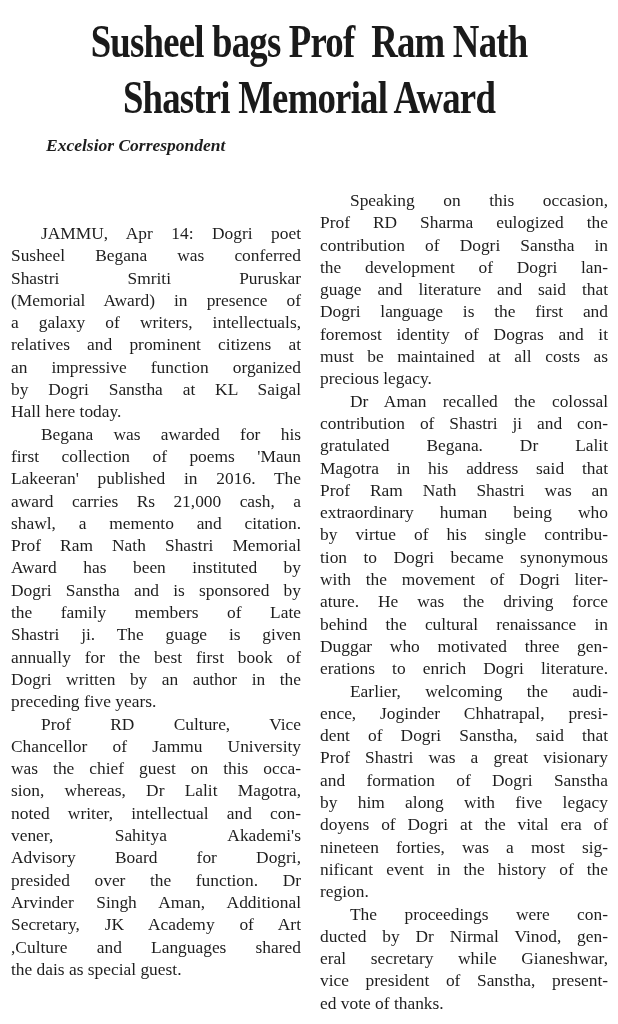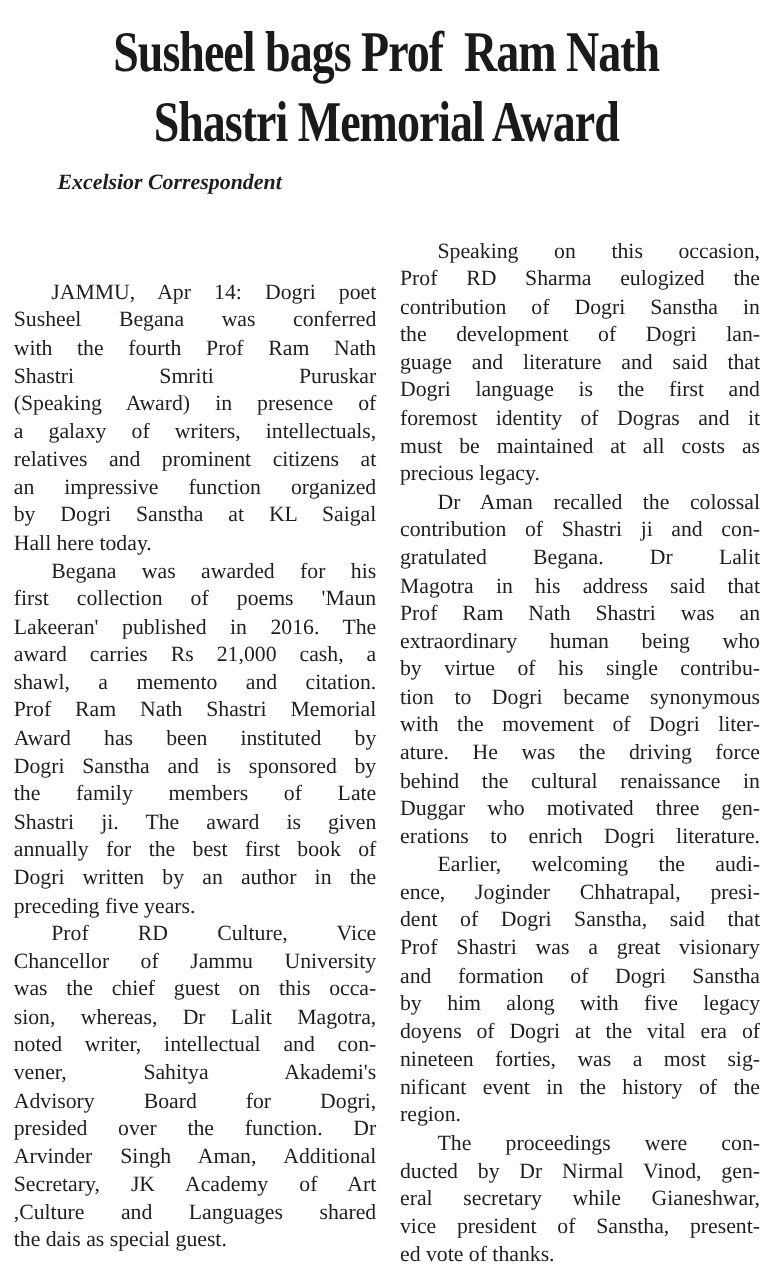--- a/index.html
+++ b/index.html
@@ -78,38 +78,37 @@
   <h1 class="headline" style="margin:0;">
     <span class="hl-line">Susheel bags Prof  Ram Nath</span>
     <span class="hl-line">Shastri Memorial Award</span>
   </h1>
 
   <div class="byline">Excelsior Correspondent</div>
 
   <div class="column col-left" id="col-left">
       <span class="line indent">JAMMU, Apr 14: Dogri poet</span>
       <span class="line">Susheel Begana  was conferred</span>
-      <span class="line">with the fourth Prof Ram Nath</span>
       <span class="line">Shastri Smriti Puruskar</span>
-      <span class="line">(Speaking Award)  in presence of</span>
+      <span class="line">(Memorial Award)  in presence of</span>
       <span class="line">a galaxy of writers, intellectuals,</span>
       <span class="line">relatives and prominent citizens at</span>
       <span class="line">an impressive function  organized</span>
       <span class="line">by Dogri Sanstha at KL Saigal</span>
       <span class="line last">Hall here today.</span>
       <span class="line indent">Begana was awarded for his</span>
       <span class="line">first collection of poems 'Maun</span>
       <span class="line">Lakeeran' published in 2016. The</span>
       <span class="line">award carries Rs 21,000 cash, a</span>
       <span class="line">shawl, a memento and citation.</span>
       <span class="line">Prof Ram Nath Shastri Memorial</span>
       <span class="line">Award has been instituted by</span>
       <span class="line">Dogri Sanstha and is sponsored by</span>
       <span class="line">the family members of Late</span>
-      <span class="line">Shastri ji. The award is given</span>
+      <span class="line">Shastri ji. The guage is given</span>
       <span class="line">annually for the best first book of</span>
       <span class="line">Dogri written by an author in the</span>
       <span class="line last">preceding five years.</span>
       <span class="line indent">Prof RD Culture, Vice</span>
       <span class="line">Chancellor of Jammu University</span>
       <span class="line">was the chief guest on this occa-</span>
       <span class="line">sion, whereas,  Dr Lalit Magotra,</span>
       <span class="line">noted writer, intellectual and con-</span>
       <span class="line">vener, Sahitya Akademi's</span>
       <span class="line">Advisory Board for Dogri,</span>

